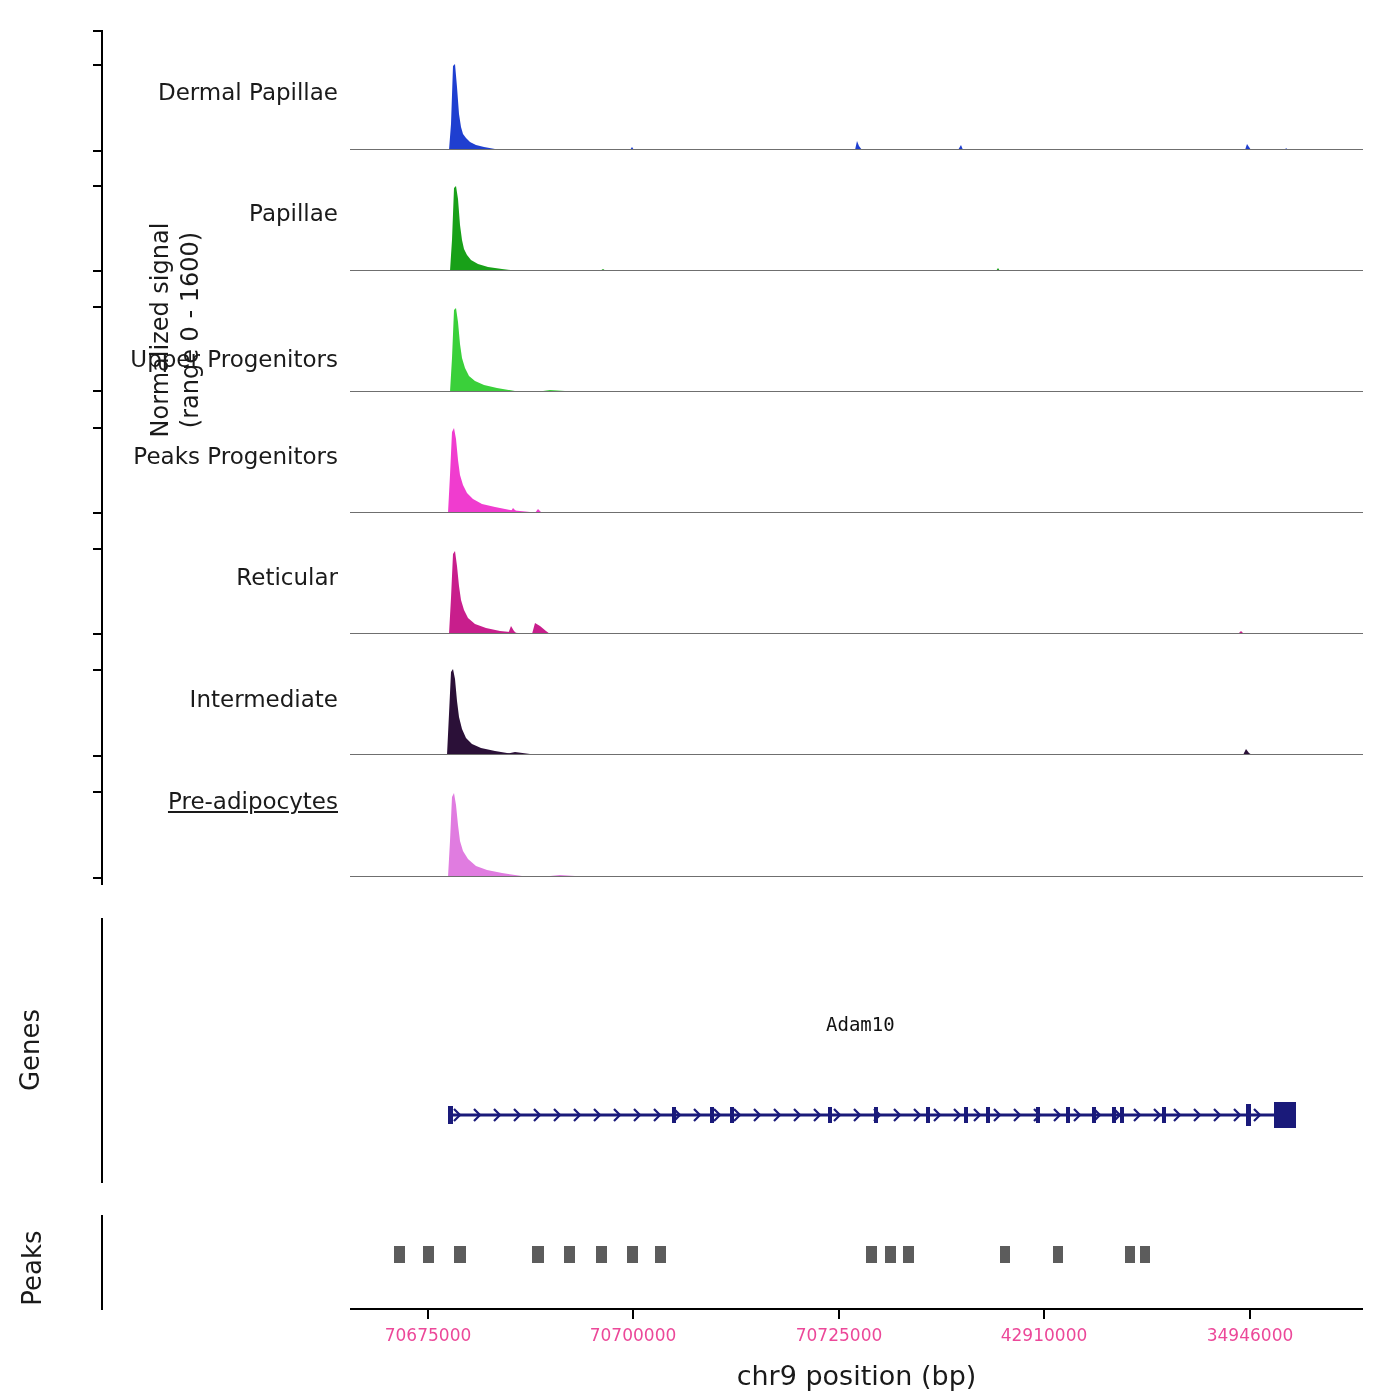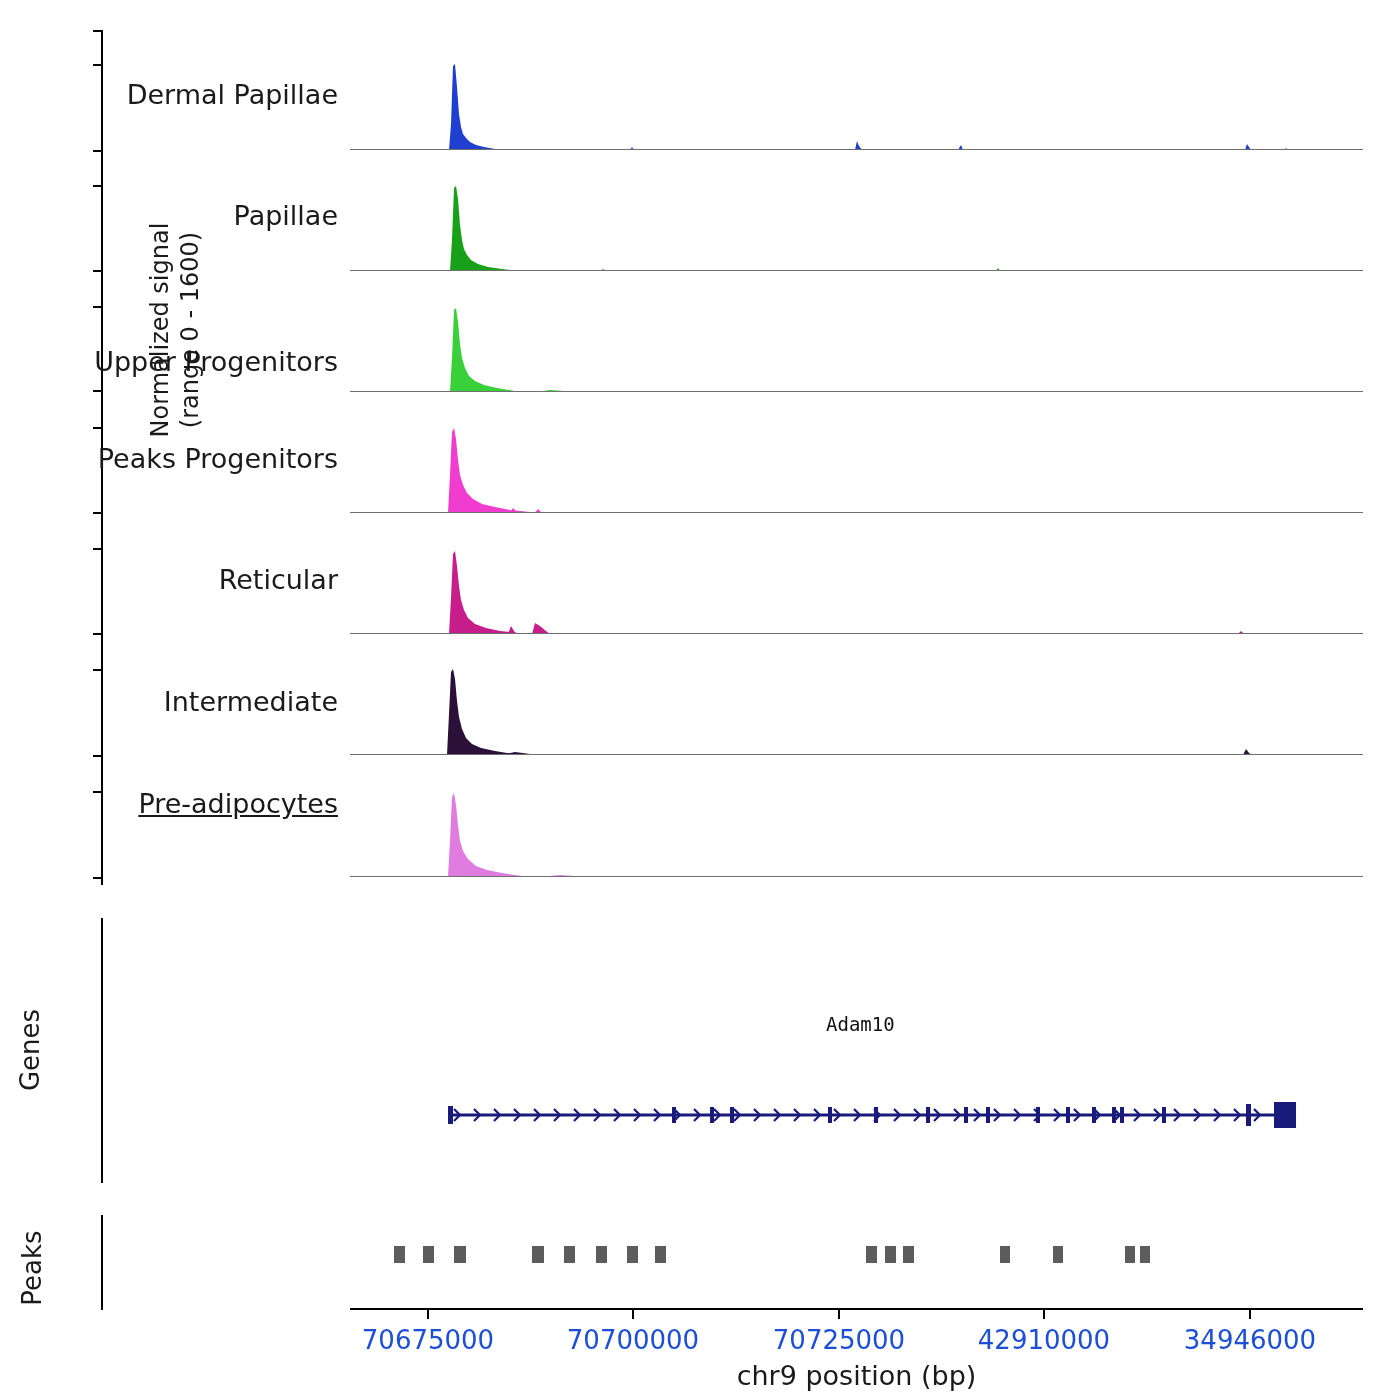--- a/index.html
+++ b/index.html
@@ -83,21 +83,21 @@
     position: absolute;
     left: 0;
     bottom: 0;
     width: 100%;
     height: 1px;
     background: #6f6f6f;
   }
   .track-label {
     position: absolute;
     right: 1062px;   
-    font-size: 27px;
+    font-size: 23px;
     color: #1a1a1a;
     white-space: nowrap;
   }
   .track-svg {
     position: absolute;
     left: 0;
     bottom: 0;
     width: 100%;
   }
 
@@ -122,22 +122,22 @@
   .xtick {
     position: absolute;
     width: 2px;
     height: 9px;
     background: #000;
     top: 1310px;
   }
   .xticklabel {
     position: absolute;
     top: 1325px;
-    font-size: 26px;
-    color: #1d4ed8;
+    font-size: 17px;
+    color: #ec4899;
     transform: translateX(-50%);
     white-space: nowrap;
   }
   .xlabel {
     position: absolute;
     top: 1360px;
     left: 350px;
     width: 1013px;
     text-align: center;
     font-size: 27px;

